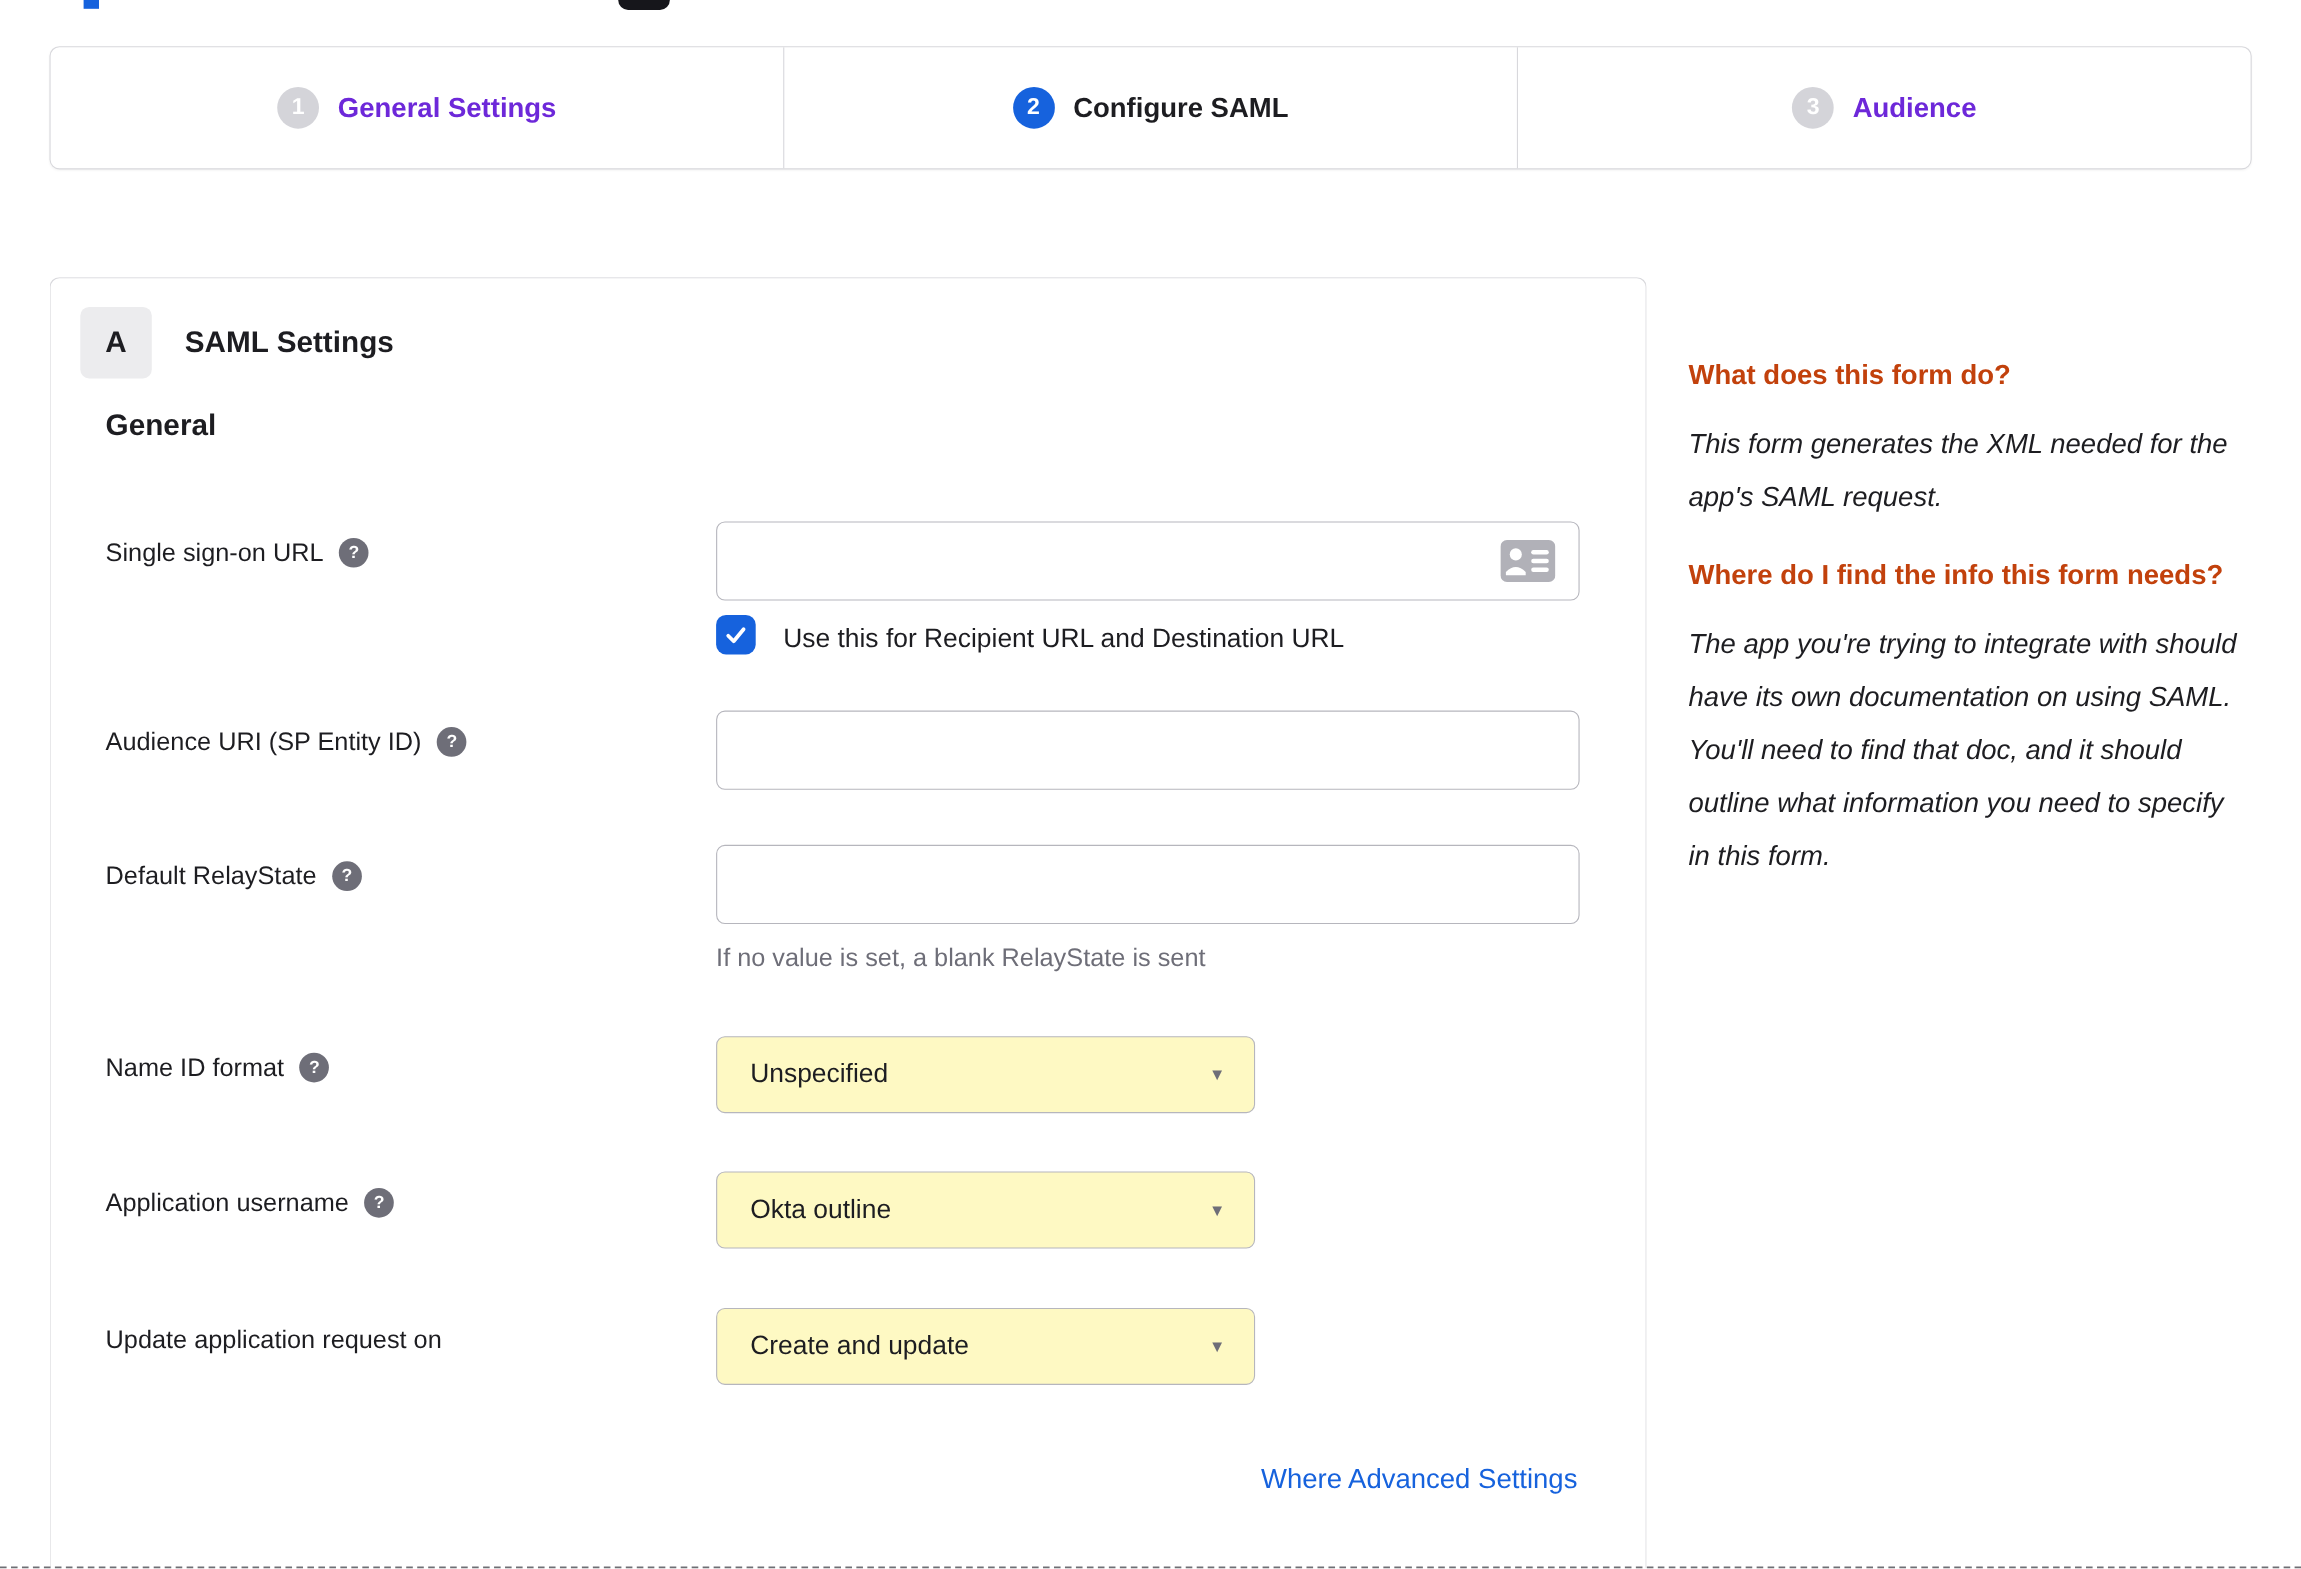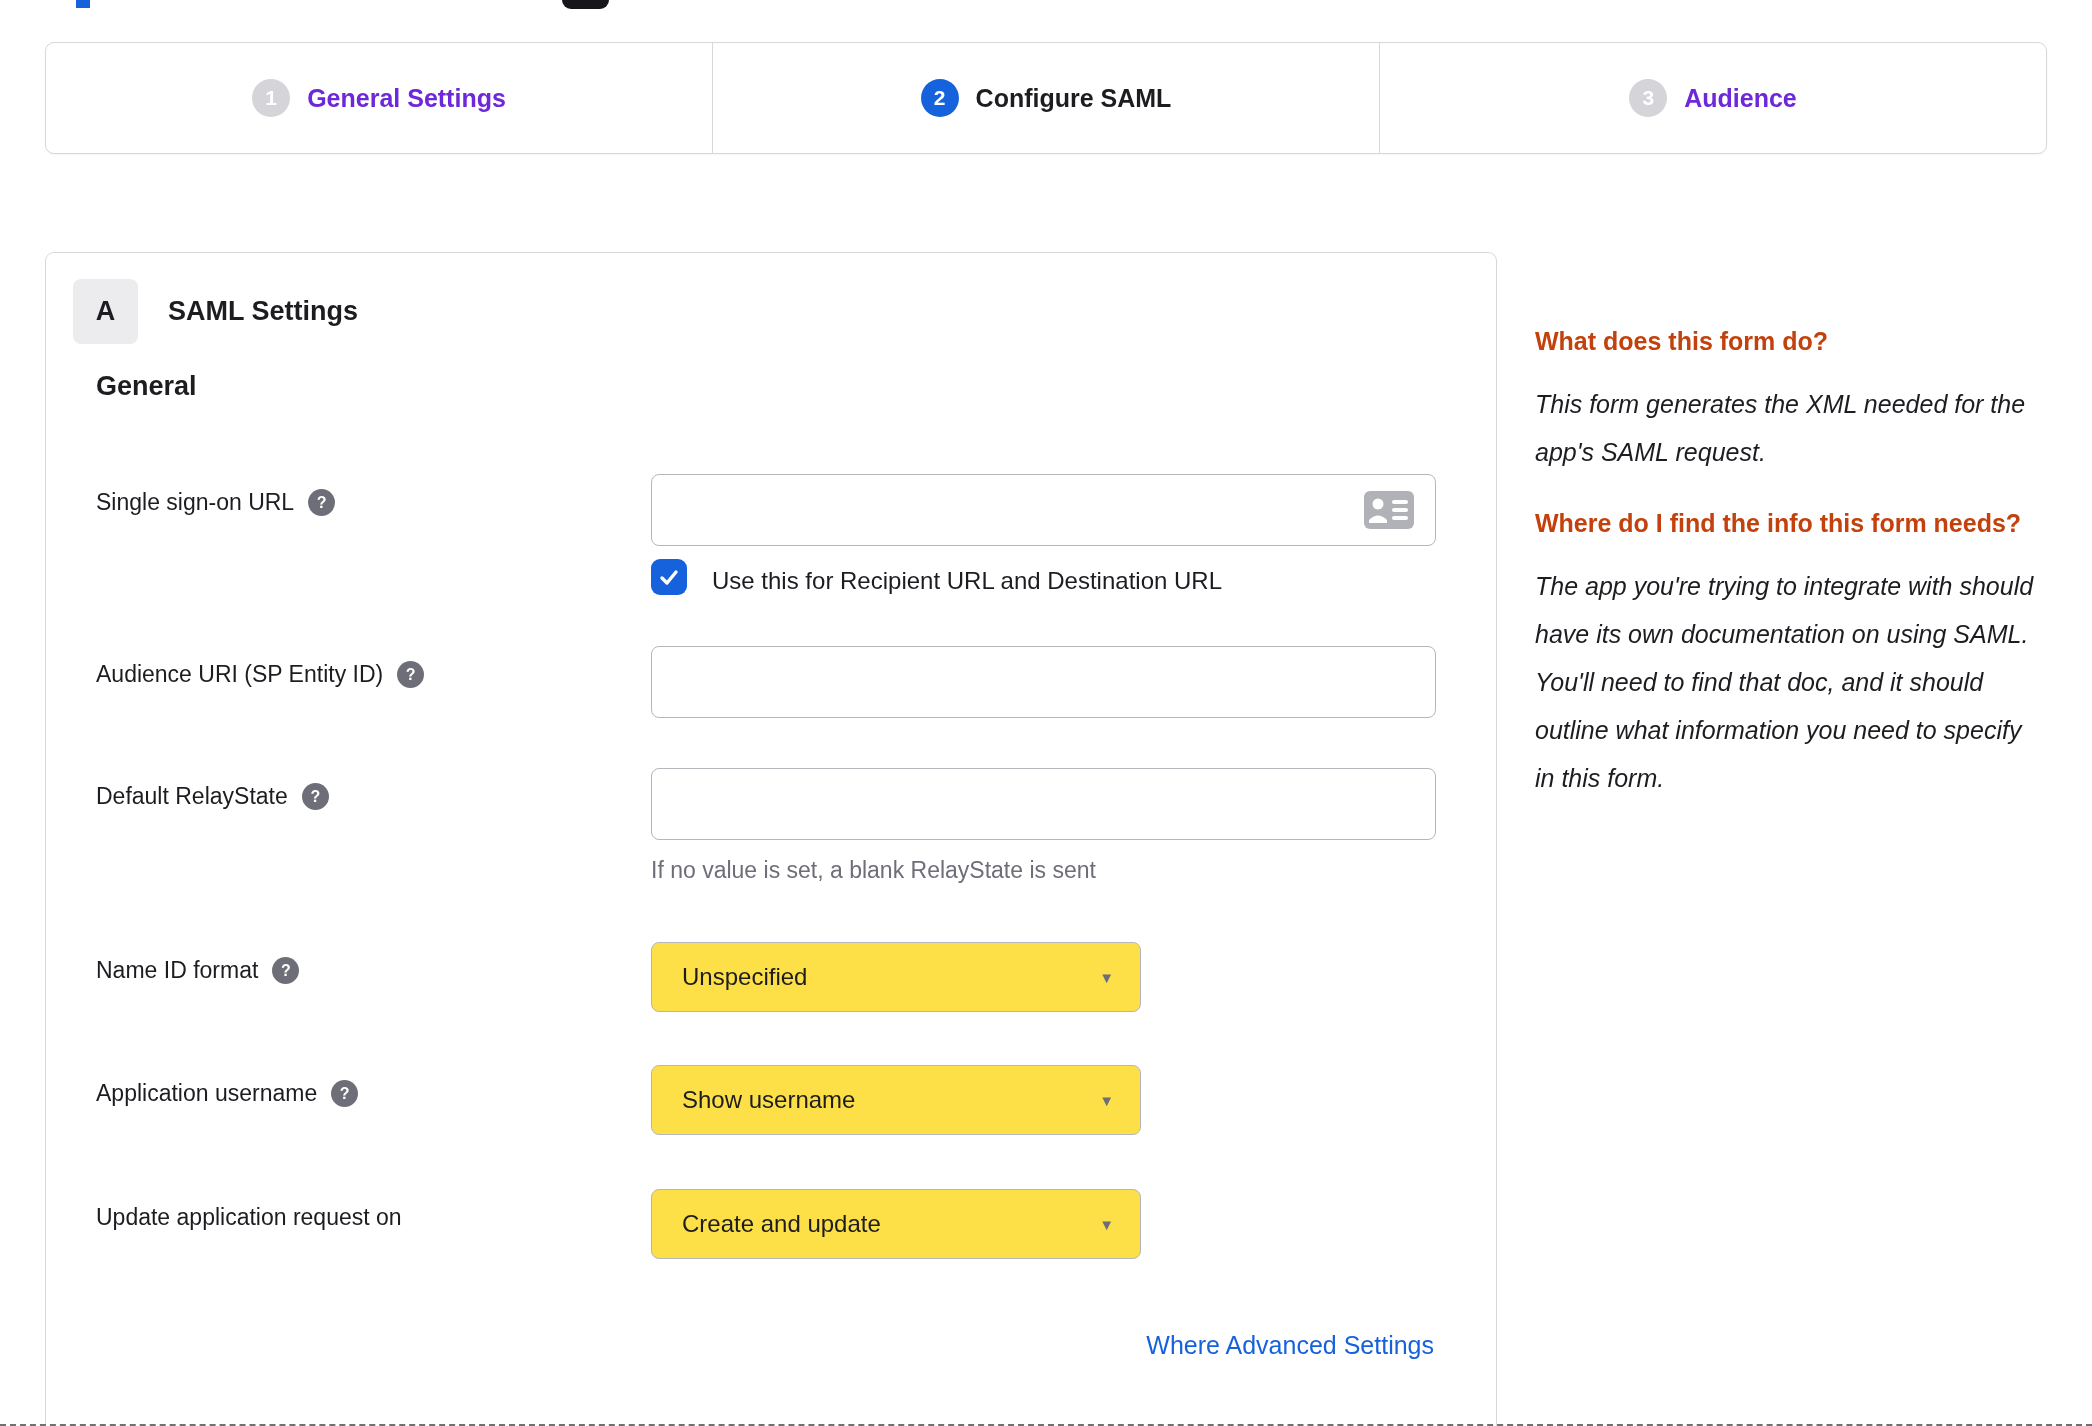--- a/index.html
+++ b/index.html
@@ -49,21 +49,21 @@
     padding:0 80px 0 24px; color:#1d1d21; outline:none; }
   .card-icon { position:absolute; right:22px; top:17px; width:50px; height:38px; cursor:pointer; }
 
   .checkbox-row { display:flex; align-items:flex-end; gap:25px; }
   .checkbox { width:36px; height:36px; border-radius:9px; background:#1662dd;
     display:flex; align-items:center; justify-content:center; cursor:pointer; flex:0 0 auto; }
   .checkbox-label { font-size:24px; color:#1d1d21; }
 
   .helper-text { position:absolute; left:605px; font-size:23px; color:#6e6e78; }
 
-  .select { width:490px; height:70px; border:1px solid #b6b6bd; border-radius:8px; background:#fde047;
+  .select { width:490px; height:70px; border:1px solid #b6b6bd; border-radius:8px; background:#fef9c3;
     display:flex; align-items:center; justify-content:space-between; padding:0 26px 0 30px;
     cursor:pointer; }
   .select-value { font-size:24px; color:#1d1d21; }
   .select-caret { font-size:15px; color:#6e6e78; }
 
   .advanced-link { position:absolute; right:62px; top:1078px; font-size:25px; color:#1662dd;
     font-weight:500; cursor:pointer; text-decoration:none; }
 
   
   .help-panel { position:absolute; left:1535px; top:322px; width:512px; }
@@ -174,21 +174,21 @@
     </div>
   </div>
 
   <div class="row" style="top:812px;">
     <div class="row-label">
       <span>Application username</span>
       <span class="help-icon">?</span>
     </div>
     <div class="ctl">
       <div class="select">
-        <span class="select-value">Show username</span>
+        <span class="select-value">Okta outline</span>
         <span class="select-caret">▼</span>
       </div>
     </div>
   </div>
 
   <div class="row" style="top:936px;">
     <div class="row-label">
       <span>Update application request on</span>
     </div>
     <div class="ctl">

